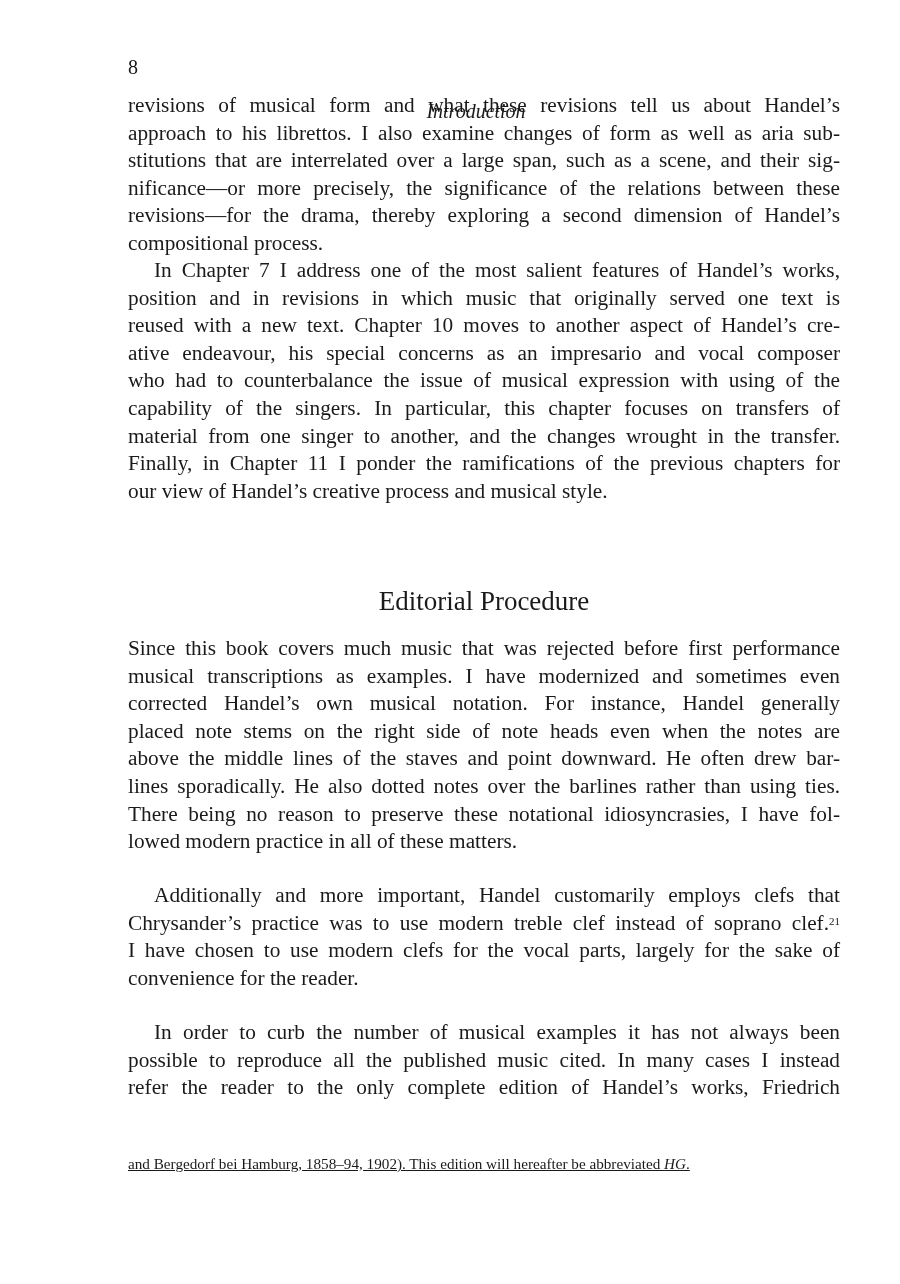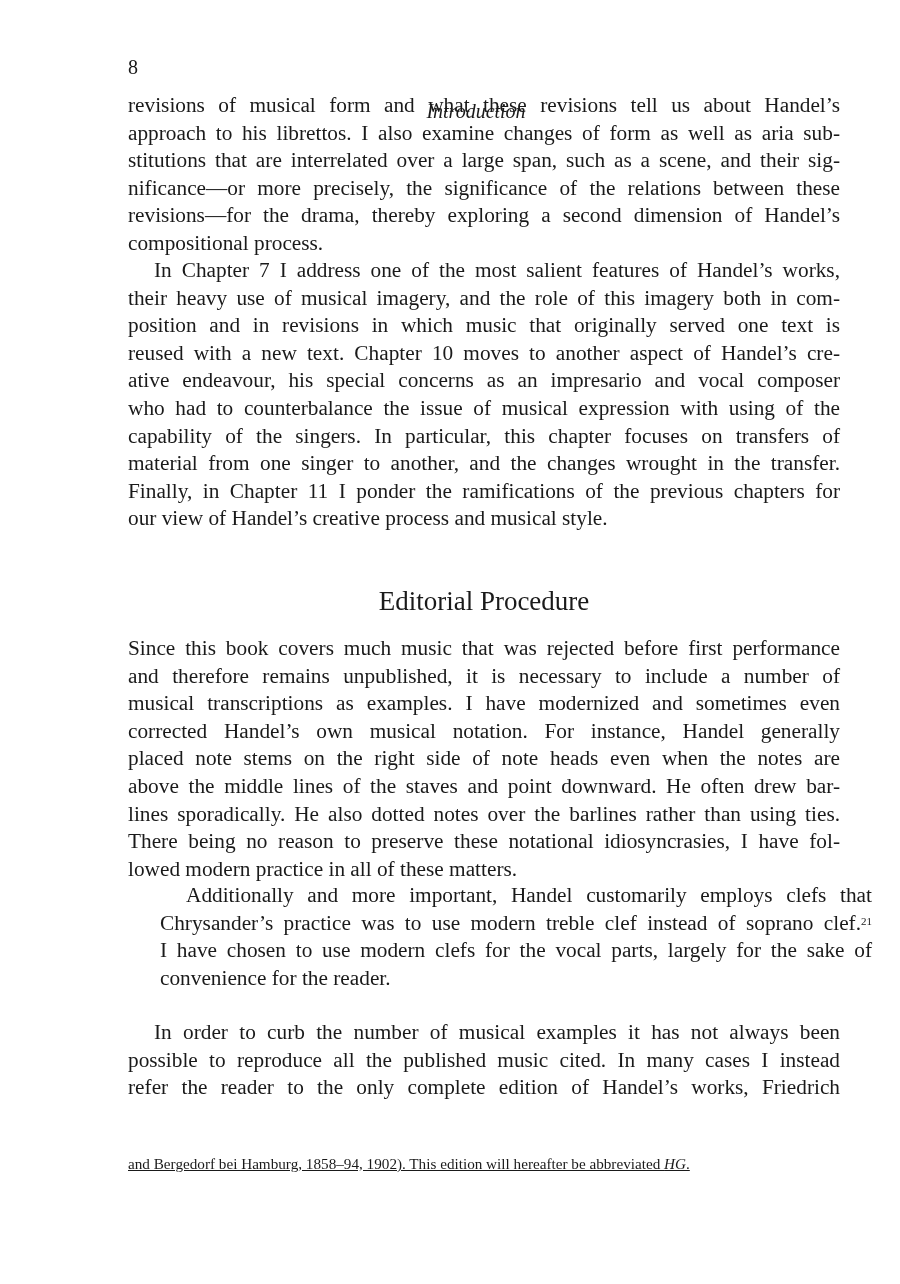--- a/index.html
+++ b/index.html
@@ -9,21 +9,21 @@
     .page-number { position: absolute; left: 0; top: 0; }
     .running-title { position: absolute; left: 0; right: 16px; top: 0; text-align: center; font-style: italic; margin-top: 44px; }
     .body-text { position: absolute; left: 128px; width: 712px; font-size: 21.3px; }
     .line { height: 27.6px; line-height: 27.6px; white-space: nowrap; text-align: justify; text-align-last: justify; }
     .line.last { text-align-last: left; }
     .line.indent { text-indent: 26px; }
     .block1 { top: 92px; }
     .block2 { top: 257px; }
     .section-heading { position: absolute; top: 585px; left: 128px; width: 712px; text-align: center; font-size: 27px; line-height: 32px; }
     .block3 { top: 635px; }
-    .block4 { top: 882px; margin-left: 32px; }
+    .block4 { top: 882px; }
     .block5 { top: 1019px; }
     .footnotes { position: absolute; top: 1153px; left: 128px; width: 712px; font-size: 15.2px; }
     .fn-line { height: 21px; line-height: 21px; white-space: nowrap; text-align: justify; text-align-last: justify; }
     .fn-line.first { text-indent: 26px; }
     .fn-line.last { text-align-last: left; text-decoration: underline; }
     sup.fnref { font-size: 11px; vertical-align: top; position: relative; top: -2px; }
     .fn-mark { font-size: 11px; vertical-align: top; position: relative; top: -2px; margin-right: 8px; }
     .it { font-style: italic; }
   </style>
 </head>
@@ -40,36 +40,34 @@
     <div class="line">revisions of musical form and what these revisions tell us about Handel’s</div>
     <div class="line">approach to his librettos. I also examine changes of form as well as aria sub-</div>
     <div class="line">stitutions that are interrelated over a large span, such as a scene, and their sig-</div>
     <div class="line">nificance—or more precisely, the significance of the relations between these</div>
     <div class="line">revisions—for the drama, thereby exploring a second dimension of Handel’s</div>
     <div class="line last">compositional process.</div>
   </div>
 
   <div class="body-text block2">
     <div class="line indent">In Chapter 7 I address one of the most salient features of Handel’s works,</div>
-    <div class="line">their heavy use of musical imagery, and the role of this imagery both in com-</div>
     <div class="line">position and in revisions in which music that originally served one text is</div>
     <div class="line">reused with a new text. Chapter 10 moves to another aspect of Handel’s cre-</div>
     <div class="line">ative endeavour, his special concerns as an impresario and vocal composer</div>
     <div class="line">who had to counterbalance the issue of musical expression with using of the</div>
     <div class="line">capability of the singers. In particular, this chapter focuses on transfers of</div>
     <div class="line">material from one singer to another, and the changes wrought in the transfer.</div>
     <div class="line">Finally, in Chapter 11 I ponder the ramifications of the previous chapters for</div>
     <div class="line last">our view of Handel’s creative process and musical style.</div>
   </div>
 
   <div class="section-heading">Editorial Procedure</div>
 
   <div class="body-text block3">
     <div class="line">Since this book covers much music that was rejected before first performance</div>
-    <div class="line">and therefore remains unpublished, it is necessary to include a number of</div>
     <div class="line">musical transcriptions as examples. I have modernized and sometimes even</div>
     <div class="line">corrected Handel’s own musical notation. For instance, Handel generally</div>
     <div class="line">placed note stems on the right side of note heads even when the notes are</div>
     <div class="line">above the middle lines of the staves and point downward. He often drew bar-</div>
     <div class="line">lines sporadically. He also dotted notes over the barlines rather than using ties.</div>
     <div class="line">There being no reason to preserve these notational idiosyncrasies, I have fol-</div>
     <div class="line last">lowed modern practice in all of these matters.</div>
   </div>
 
   <div class="body-text block4">

